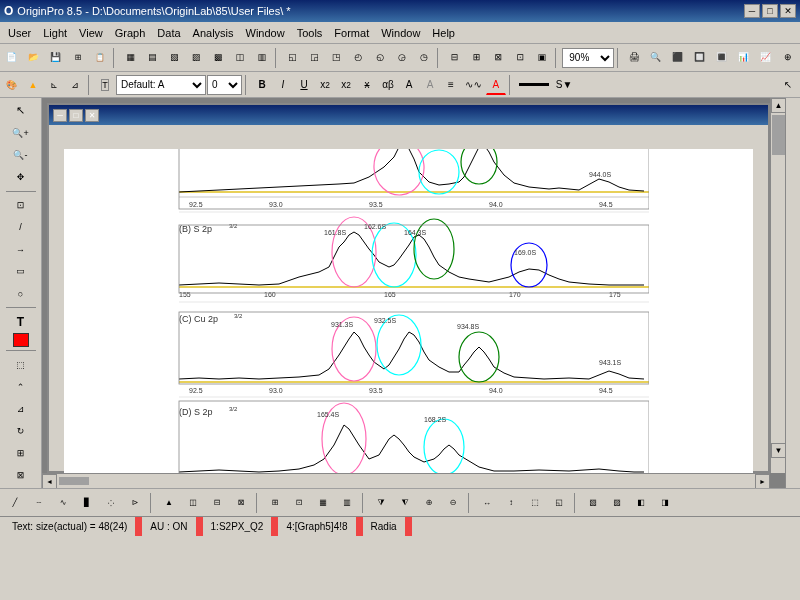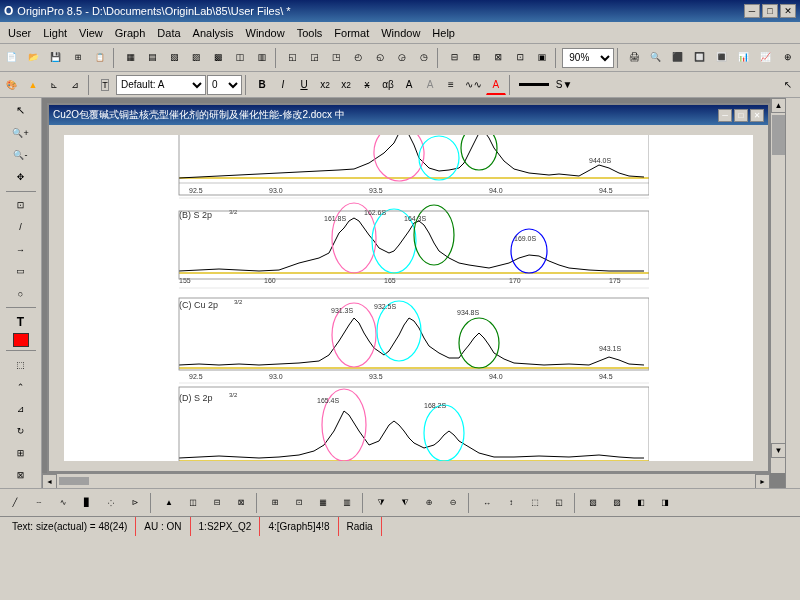--- a/index.html
+++ b/index.html
@@ -136,21 +136,21 @@
     #doc-controls { display: flex; gap: 2px; }
     .doc-btn {
       width: 14px; height: 13px;
       background: #d4d0c8;
       border: 1px solid #888;
       display: flex; align-items: center; justify-content: center;
       font-size: 8px; cursor: pointer;
     }
     #doc-content {
       background: white;
-      margin: 10px 15px;
+      margin: 24px 15px;
       height: calc(100% - 40px);
       overflow: hidden;
       display: flex; align-items: center; justify-content: center;
     }
 
     
     #v-scrollbar {
       position: absolute; right: 0; top: 0; bottom: 15px; width: 15px;
       background: #d4d0c8; border-left: 1px solid #888;
     }
@@ -177,21 +177,21 @@
     }
     #statusbar {
       height: 20px;
       background: #d4d0c8;
       border-top: 1px solid #888;
       display: flex; align-items: center;
       font-size: 10px;
       padding: 0 4px;
     }
     .status-item {
-      padding: 0 8px; border-right: 1px solid #ef4444; height: 100%; display: flex; align-items: center;
+      padding: 0 8px; border-right: 7px solid #ef4444; height: 100%; display: flex; align-items: center;
     }
 
     
     .ti { display: inline-block; font-size: 9px; line-height: 1; }
   </style>
 </head>
 <body>
 
 <div id="titlebar">
   <div id="titlebar-title">
@@ -407,21 +407,20 @@
     <div class="toolbox-btn" style="font-size:9px;">⊿</div>
     <div class="toolbox-btn" style="font-size:9px;">↻</div>
     <div class="toolbox-btn" style="font-size:9px;">⊞</div>
     <div class="toolbox-btn" style="font-size:9px;">⊠</div>
   </div>
 
   <div id="content-area">
 
     <div id="doc-window">
       <div id="doc-titlebar">
-        <span style="font-size:10px;">Cu2O包覆碱式铜盐核壳型催化剂的研制及催化性能-修改2.docx 中</span>
         <div id="doc-controls">
           <div class="doc-btn">─</div>
           <div class="doc-btn">□</div>
           <div class="doc-btn">✕</div>
         </div>
       </div>
       <div id="doc-content">
 
         <svg viewBox="0 0 480 390" width="480" height="390" style="background:white;">
 

